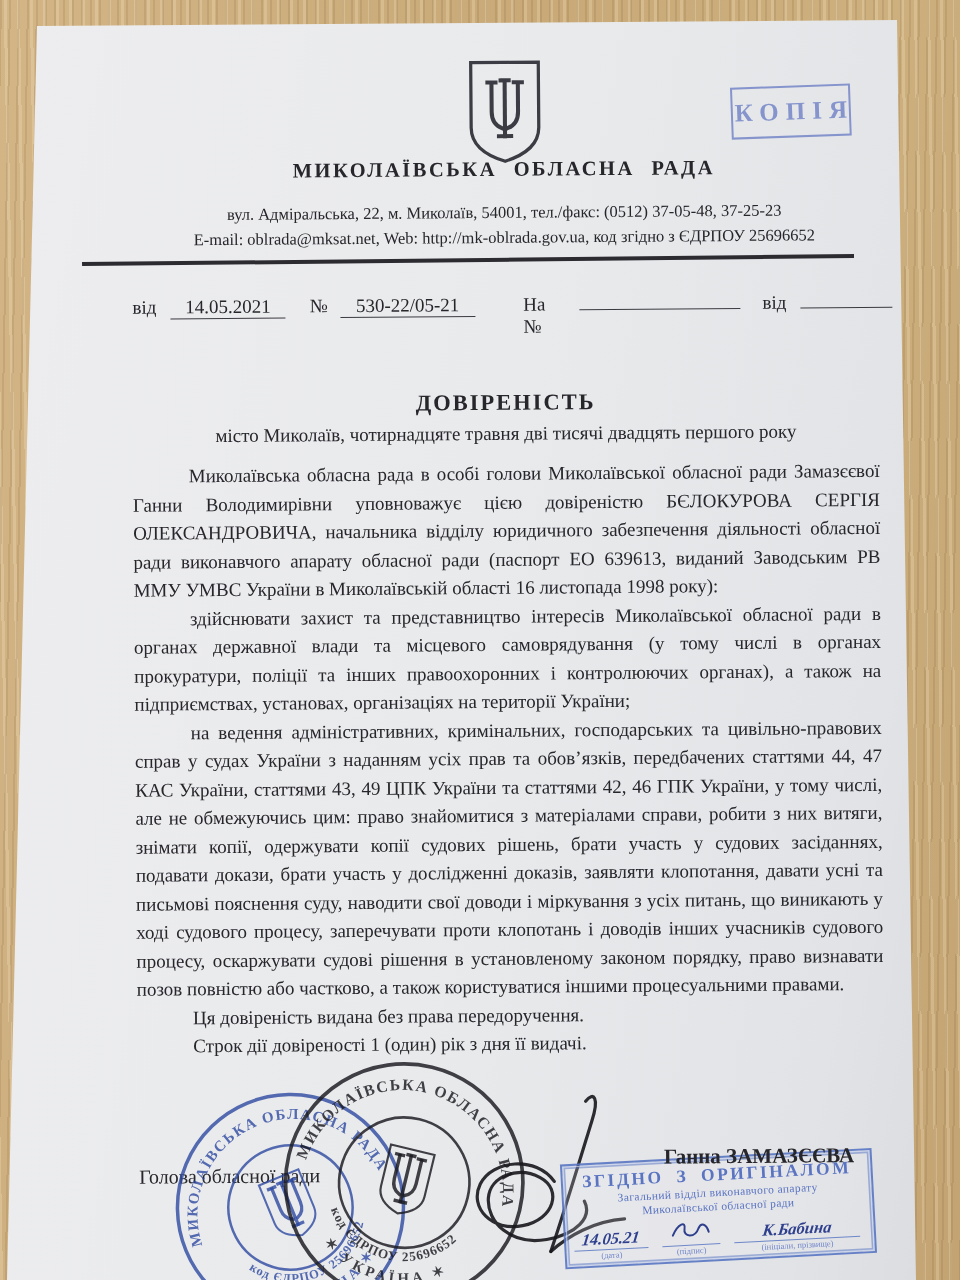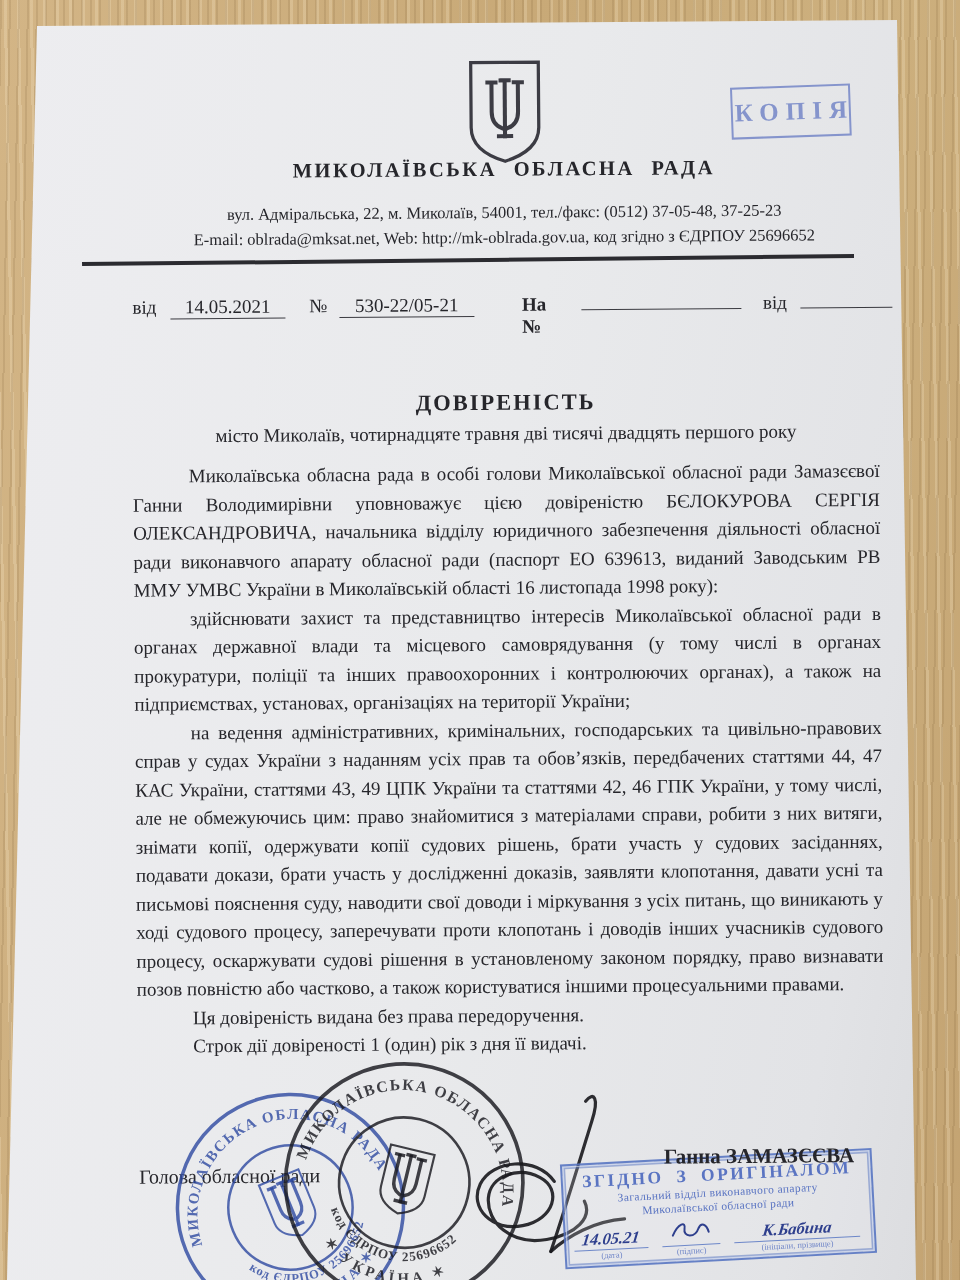--- a/index.html
+++ b/index.html
@@ -34,21 +34,21 @@
   .addr1{top:203px;font-size:16.5px;}
   .addr2{top:228px;font-size:16.5px;}
   .rule{left:85px;top:258px;width:772px;height:3.5px;background:#2b2b30;transform:rotate(-.15deg);}
 
   
   .ref-line{left:135px;top:294px;width:760px;font-size:19px;display:flex;align-items:baseline;}
   .u{border-bottom:1.6px solid #3a3a40;text-align:center;}
   .ref-date{width:128px;margin-left:14px;}
   .ref-no-label{margin-left:24px;}
   .ref-no{width:150px;margin-left:12px;}
-  .ref-na{margin-left:48px;font-weight:bold;}
+  .ref-na{margin-left:48px;}
   .ref-blank1{width:178px;margin-left:16px;}
   .ref-vid2{margin-left:22px;}
   .ref-blank2{width:102px;margin-left:14px;}
 
   .doc-title{top:390px;font-size:22.5px;font-weight:bold;letter-spacing:2px;}
   .doc-subtitle{top:423px;font-size:19px;}
 
   .body-text{position:absolute;left:134px;top:460px;width:747px;
     font-size:19px;line-height:28.5px;text-align:justify;}
   .body-text p{margin:0;text-indent:56px;}

